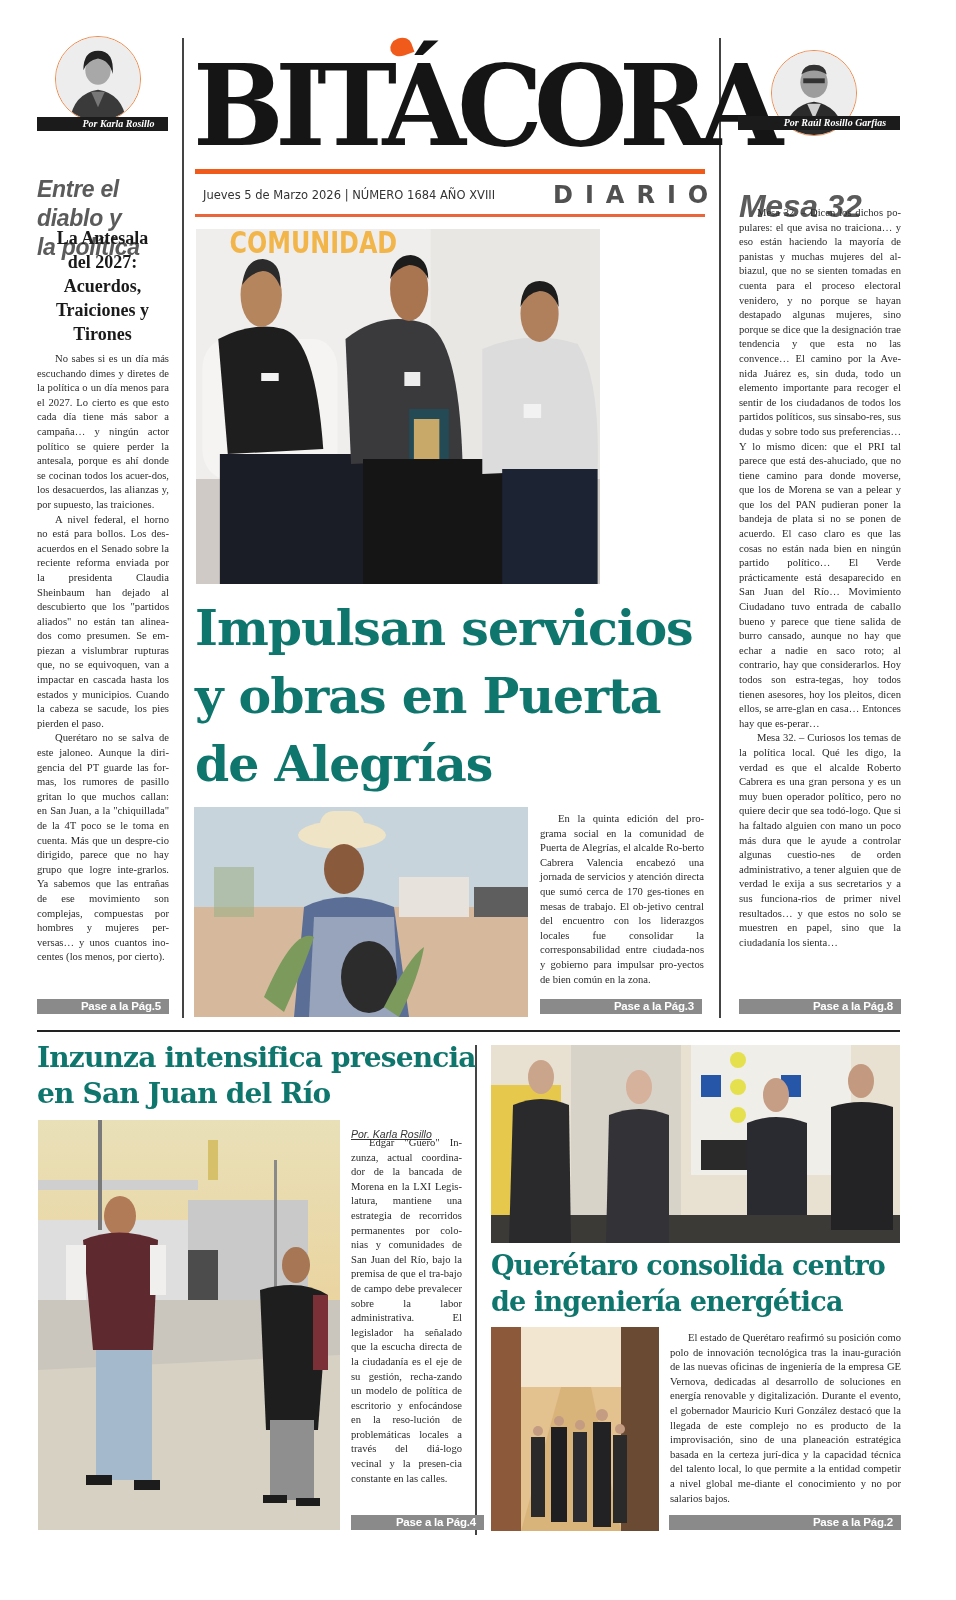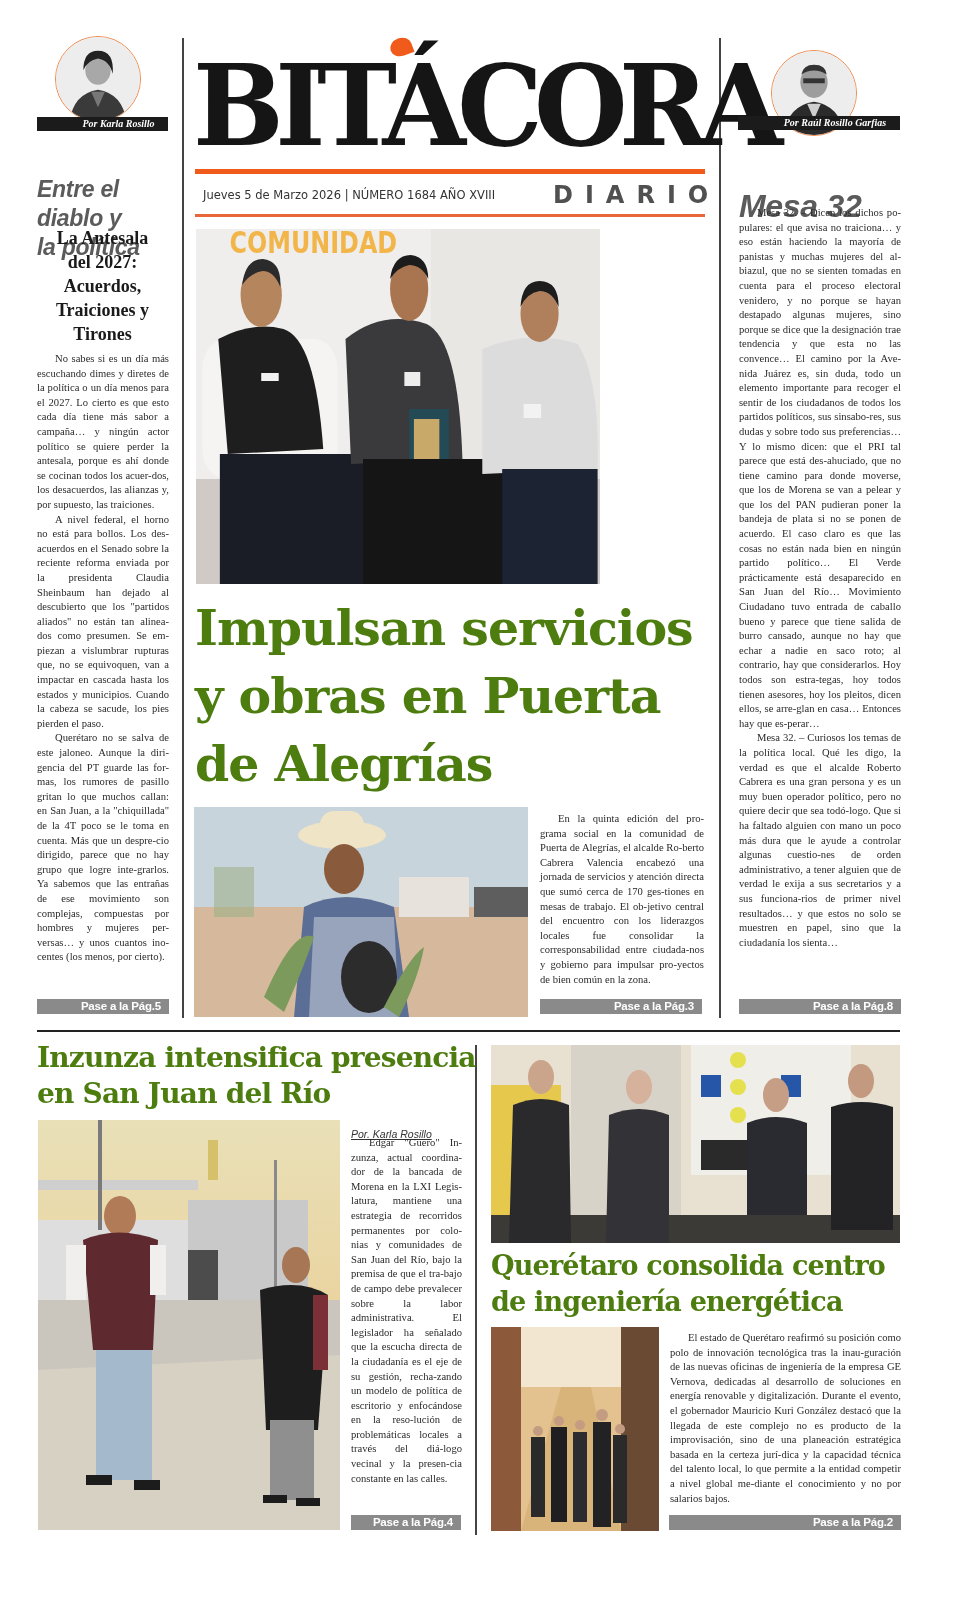--- a/index.html
+++ b/index.html
@@ -36,21 +36,21 @@
   .masthead-title { position: absolute; left: 193px; top: 52px; width: 515px; height: 108px;
      font-family: "DejaVu Serif", serif; font-weight: bold; font-size: 112px; line-height: 108px;
      color: #151515; letter-spacing: -9px; transform: scaleX(0.96); transform-origin: left top; white-space: nowrap; }
   .accent-drop { position: absolute; left: 390px; top: 38px; width: 22px; height: 18px; background: #f05a1a;
      border-radius: 60% 60% 0 60%; transform: rotate(-20deg); }
   .orange-rule { position: absolute; left: 195px; width: 510px; height: 5px; background: #f05a1a; }
   .dateline { position: absolute; left: 196px; top: 188px; font-family: "DejaVu Sans", sans-serif; font-size: 11.5px; color: #333; margin-left: 7px; }
   .diario { position: absolute; left: 553px; top: 181px; font-family: "DejaVu Sans", sans-serif; font-weight: bold;
      font-size: 24px; letter-spacing: 12px; color: #505050; }
 
-  .headline { position: absolute; font-family: "DejaVu Serif", serif; font-weight: bold; color: #4d7c0f; letter-spacing: -1px; }
+  .headline { position: absolute; font-family: "DejaVu Serif", serif; font-weight: bold; color: #0f766e; letter-spacing: -1px; }
 
   .photo { position: absolute; overflow: hidden; }
   .photo svg { display: block; width: 100%; height: 100%; }
 
   .karla-byline { position: absolute; left: 351px; top: 1116px; font-family: Liberation Sans, sans-serif; font-style: italic;
      font-size: 10.5px; color: #333; text-decoration: underline; margin-top: 12px; }
 </style>
 </head>
 <body>
 
@@ -214,21 +214,21 @@
     <rect x="232" y="300" width="44" height="80" fill="#8f8f8f"></rect>
     <rect x="225" y="375" width="24" height="8" fill="#1c1c1c"></rect>
     <rect x="258" y="378" width="24" height="8" fill="#1c1c1c"></rect>
   </svg>
 </div>
 
 <div class="karla-byline">Por. Karla Rosillo</div>
 <div class="body-text" style="left:351px; top:1136px; width:111px;">
   <p>Edgar "Güero" In-zunza, actual coordina-dor de la bancada de Morena en la LXI Legis-latura, mantiene una estrategia de recorridos permanentes por colo-nias y comunidades de San Juan del Río, bajo la premisa de que el tra-bajo de campo debe prevalecer sobre la labor administrativa. El legislador ha señalado que la escucha directa de la ciudadanía es el eje de su gestión, recha-zando un modelo de política de escritorio y enfocándose en la reso-lución de problemáticas locales a través del diá-logo vecinal y la presen-cia constante en las calles.</p>
 </div>
-<div class="pase" style="left:351px; top:1515px; width:110px;">Pase a la Pág.4</div>
+<div class="pase" style="left:351px; top:1515px; width:133px;">Pase a la Pág.4</div>
 
 <div class="photo" style="left:491px; top:1045px; width:409px; height:198px;">
   <svg viewBox="0 0 409 198" preserveAspectRatio="none">
     <rect width="409" height="198" fill="#e8e1d2"></rect>
     <rect x="0" y="40" width="70" height="158" fill="#e6c94c"></rect>
     <rect x="80" y="0" width="110" height="198" fill="#d7d3c9"></rect>
     <rect x="200" y="0" width="160" height="130" fill="#f0eee8"></rect>
     <circle cx="247" cy="15" r="8" fill="#e5e04e"></circle>
     <circle cx="247" cy="42" r="8" fill="#e5e04e"></circle>
     <circle cx="247" cy="70" r="8" fill="#e5e04e"></circle>

